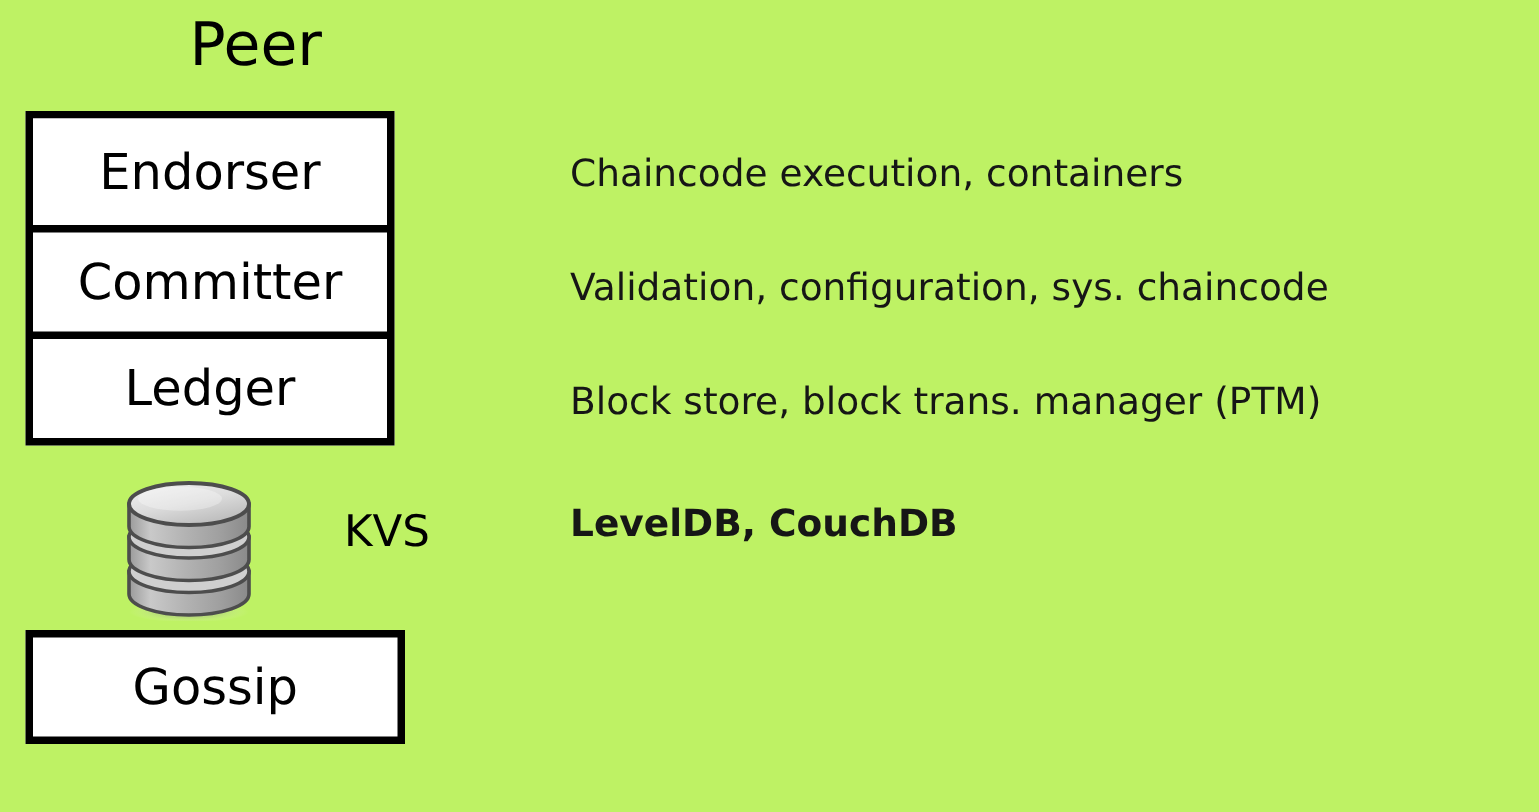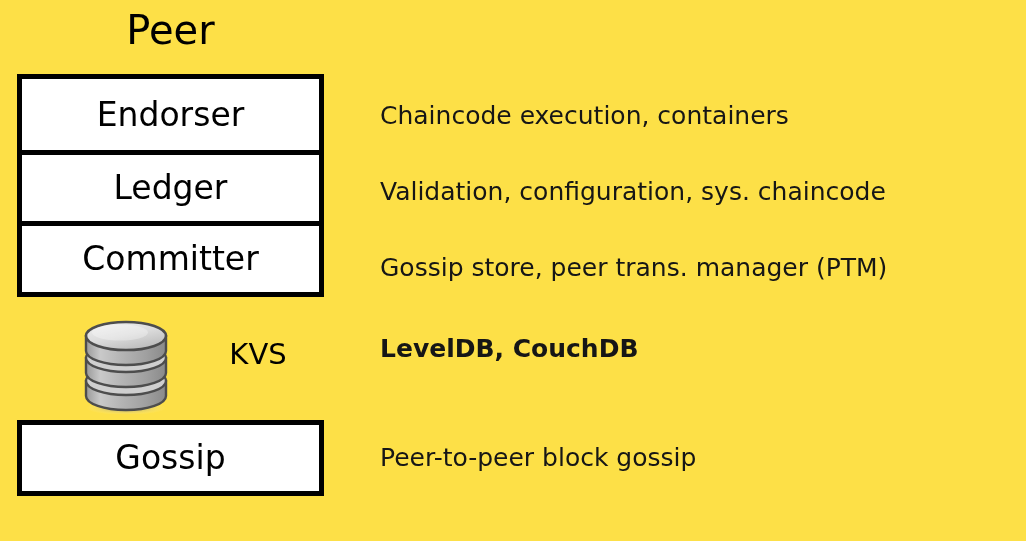--- a/index.html
+++ b/index.html
@@ -8,21 +8,21 @@
     padding: 0;
     background: #ffffff;
   }
   body {
     font-family: "DejaVu Sans", sans-serif;
   }
   #canvas {
     position: relative;
     width: 1026px;
     height: 541px;
-    background: #fde047;
+    background: #bef264;
     overflow: hidden;
   }
 
   
   .peer-title {
     position: absolute;
     left: 17px;
     top: 6px;
     width: 307px;
     text-align: center;
@@ -32,21 +32,21 @@
     font-family: "DejaVu Sans", sans-serif;
     font-weight: 400;
     white-space: nowrap;
   }
 
   
   .layer-stack {
     position: absolute;
     left: 17px;
     top: 74px;
-    width: 307px;
+    width: 246px;
     border: 5px solid #000000;
     box-sizing: border-box;
     background: #ffffff;
     text-align: right;
   }
   .layer-row {
     height: 71px;
     box-sizing: border-box;
     display: flex;
     align-items: center;
@@ -96,21 +96,21 @@
     color: #000000;
     font-family: "DejaVu Sans", sans-serif;
     white-space: nowrap;
   }
 
   
   .gossip-box {
     position: absolute;
     left: 17px;
     top: 420px;
-    width: 307px;
+    width: 253px;
     height: 76px;
     border: 5px solid #000000;
     box-sizing: border-box;
     background: #ffffff;
     display: flex;
     align-items: center;
     justify-content: center;
   }
   .gossip-label {
     font-size: 33px;
@@ -141,24 +141,24 @@
 
 <div id="canvas">
 
   <div class="peer-title">Peer</div>
 
   <div class="layer-stack">
     <div class="layer-row">
       <span class="layer-label">Endorser</span>
     </div>
     <div class="layer-row">
+      <span class="layer-label">Committer</span>
+    </div>
+    <div class="layer-row">
       <span class="layer-label">Ledger</span>
-    </div>
-    <div class="layer-row">
-      <span class="layer-label">Committer</span>
     </div>
   </div>
 
   <div class="kvs-row">
     <div class="db-icon">
       <svg viewBox="0 0 92 98" xmlns="http://www.w3.org/2000/svg">
         <defs>
           <linearGradient id="bandGrad" x1="0" y1="0" x2="1" y2="0">
             <stop offset="0%" stop-color="#9a9a9a"></stop>
             <stop offset="18%" stop-color="#c9c9c9"></stop>
@@ -196,17 +196,16 @@
     </div>
     <div class="kvs-label">KVS</div>
   </div>
 
   <div class="gossip-box">
     <span class="gossip-label">Gossip</span>
   </div>
 
   <div class="annotation ann-committer">Validation, configuration, sys. chaincode</div>
   <div class="annotation ann-endorser">Chaincode execution, containers</div>
-  <div class="annotation ann-ledger">Gossip store, peer trans. manager (PTM)</div>
+  <div class="annotation ann-ledger">Block store, block trans. manager (PTM)</div>
   <div class="annotation ann-kvs">LevelDB, CouchDB</div>
-  <div class="annotation ann-gossip">Peer-to-peer block gossip</div>
 
 </div>
 
 </body></html>

